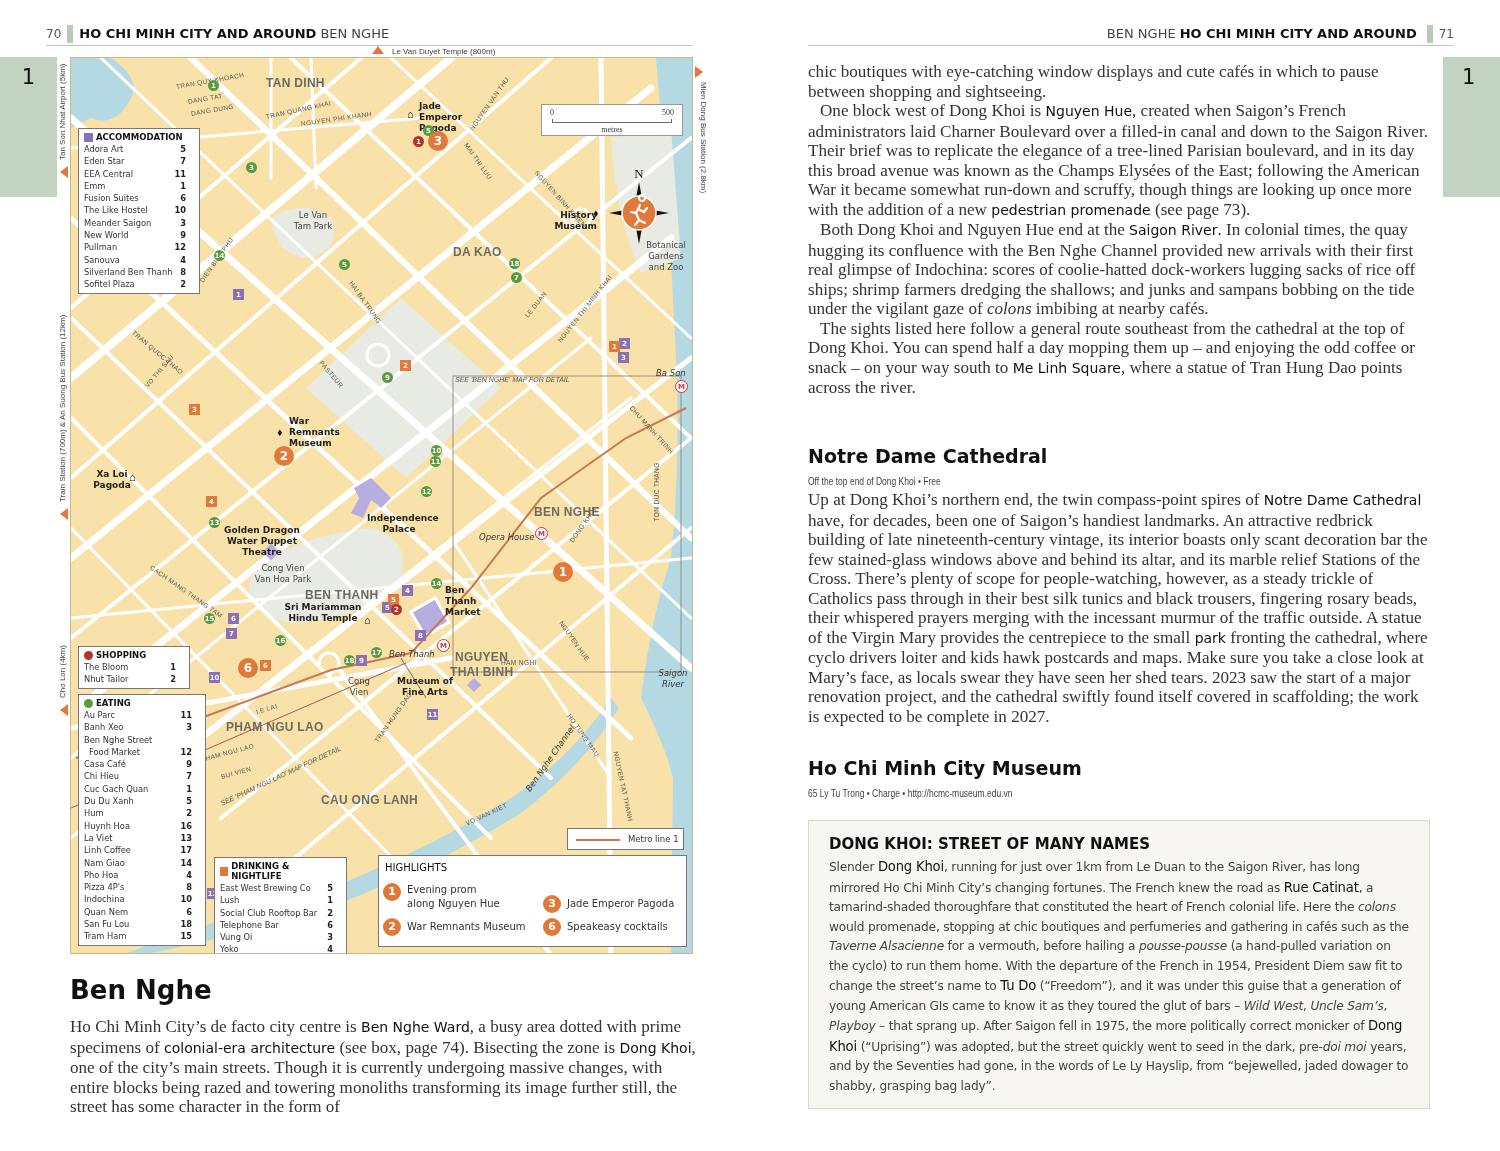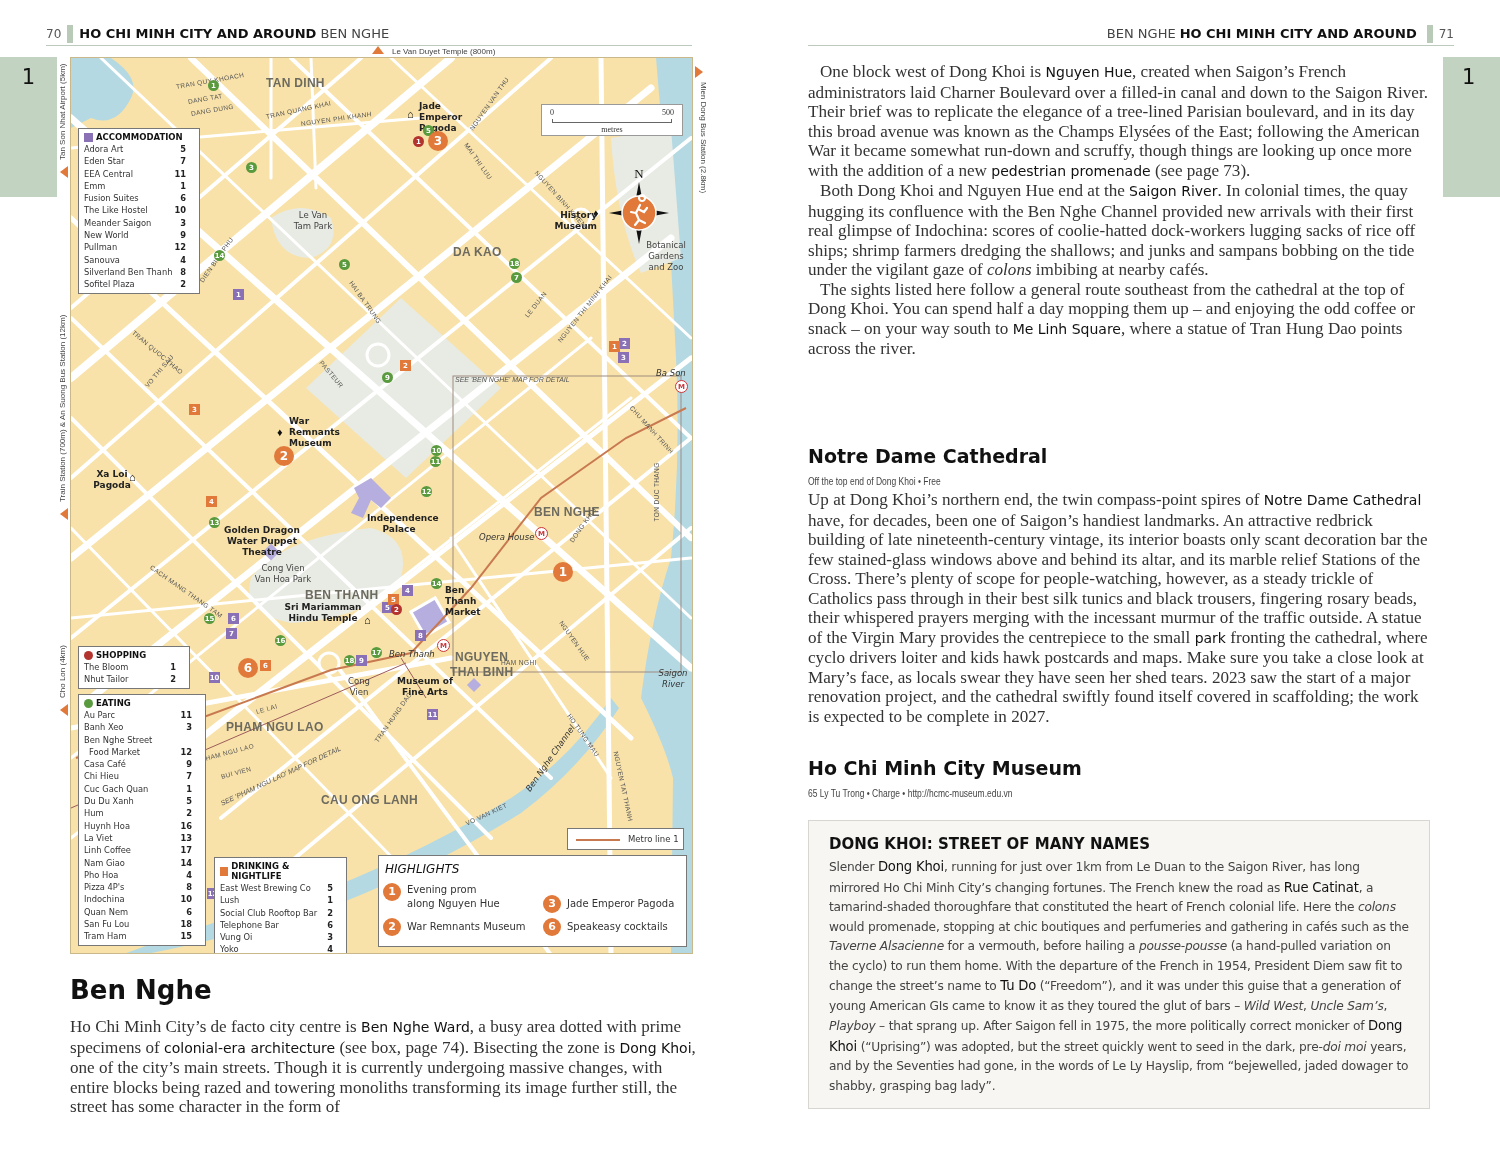--- a/index.html
+++ b/index.html
@@ -58,21 +58,21 @@
 
   
   .legend { position: absolute; background: #fff; border: 1px solid #777; font-family: "DejaVu Sans", sans-serif; font-size: 8.3px; color: #333; padding: 3px 13px 2px 5px; }
   .legend .lh { font-weight: bold; font-size: 8.5px; color: #111; display: flex; align-items: center; margin-bottom: 1px; }
   .legend .sw { width: 9px; height: 9px; margin-right: 3px; display: inline-block; }
   .legend .row { display: flex; justify-content: space-between; line-height: 12.3px; }
   .legend .row .n { font-weight: bold; color: #222; }
   .legend .row.ind .nm { padding-left: 5px; }
 
   .hl-box { position: absolute; left: 307px; top: 797px; width: 309px; height: 92px; background: #fff; border: 1px solid #777; font-family: "DejaVu Sans", sans-serif; }
-  .hl-box .ttl { position: absolute; left: 6px; top: 6px; font-size: 12px; font-weight: normal; color: #111; font-style: italic; }
+  .hl-box .ttl { position: absolute; left: 6px; top: 6px; font-size: 10px; font-weight: normal; color: #111; }
   .hl-item { position: absolute; display: flex; align-items: flex-start; font-size: 10px; color: #333; line-height: 14px; }
   .hl-item .dot { width: 18px; height: 18px; border-radius: 50%; background: #e0793a; color: #fff; font-weight: bold; font-size: 11px; display: flex; align-items: center; justify-content: center; margin-right: 6px; flex-shrink: 0; }
 
   .metro-key { position: absolute; left: 496px; top: 770px; width: 117px; height: 22px; background: #fff; border: 1px solid #777; font-family: "DejaVu Sans", sans-serif; font-size: 8.5px; color: #333; }
   .metro-key .ln { position: absolute; left: 8px; top: 10px; width: 44px; height: 2px; background: #c9794f; }
   .metro-key .tx { position: absolute; left: 60px; top: 5px; }
 
   
   .section-h { position: absolute; left: 70px; top: 975px; font-family: "DejaVu Sans", sans-serif; font-weight: bold; font-size: 26px; color: #111; }
   .body-text { position: absolute; font-family: "Liberation Serif", serif; font-size: 17.1px; line-height: 19.5px; color: #333; }
@@ -526,20 +526,21 @@
     </div>
   </div>
 </div>
 
 <h2 class="section-h">Ben Nghe</h2>
 <div class="body-text" style="left:70px;top:1017px;width:630px;">
   <p id="bn-p1"><span>Ho Chi Minh City’s de facto city centre is </span><span class="kw">Ben Nghe Ward</span><span>, a busy area dotted with prime specimens of </span><span class="kw">colonial-era architecture</span><span> (see box, page 74). Bisecting the zone is </span><span class="kw">Dong Khoi</span><span>, one of the city’s main streets. Though it is currently undergoing massive changes, with entire blocks being razed and towering monoliths transforming its image further still, the street has some character in the form of</span></p>
 </div>
 
 <div class="body-text" style="left:808px;top:62px;width:625px;">
+  <p id="rt-p1"><span>chic boutiques with eye-catching window displays and cute cafés in which to pause between shopping and sightseeing.</span></p>
   <p id="rt-p2" class="ind"><span>One block west of Dong Khoi is </span><span class="kw">Nguyen Hue</span><span>, created when Saigon’s French administrators laid Charner Boulevard over a filled-in canal and down to the Saigon River. Their brief was to replicate the elegance of a tree-lined Parisian boulevard, and in its day this broad avenue was known as the Champs Elysées of the East; following the American War it became somewhat run-down and scruffy, though things are looking up once more with the addition of a new </span><span class="kw">pedestrian promenade</span><span> (see page 73).</span></p>
   <p id="rt-p3" class="ind"><span>Both Dong Khoi and Nguyen Hue end at the </span><span class="kw">Saigon River</span><span>. In colonial times, the quay hugging its confluence with the Ben Nghe Channel provided new arrivals with their first real glimpse of Indochina: scores of coolie-hatted dock-workers lugging sacks of rice off ships; shrimp farmers dredging the shallows; and junks and sampans bobbing on the tide under the vigilant gaze of </span><i>colons</i><span> imbibing at nearby cafés.</span></p>
   <p id="rt-p4" class="ind"><span>The sights listed here follow a general route southeast from the cathedral at the top of Dong Khoi. You can spend half a day mopping them up – and enjoying the odd coffee or snack – on your way south to </span><span class="kw">Me Linh Square</span><span>, where a statue of Tran Hung Dao points across the river.</span></p>
 </div>
 
 <h3 class="sub-h" style="top:445px;">Notre Dame Cathedral</h3>
 <div class="meta" style="top:476px;">Off the top end of Dong Khoi • Free</div>
 <div class="body-text" style="left:808px;top:490px;width:625px;">
   <p id="nd-p"><span>Up at Dong Khoi’s northern end, the twin compass-point spires of </span><span class="kw">Notre Dame Cathedral</span><span> have, for decades, been one of Saigon’s handiest landmarks. An attractive redbrick building of late nineteenth-century vintage, its interior boasts only scant decoration bar the few stained-glass windows above and behind its altar, and its marble relief Stations of the Cross. There’s plenty of scope for people-watching, however, as a steady trickle of Catholics pass through in their best silk tunics and black trousers, fingering rosary beads, their whispered prayers merging with the incessant murmur of the traffic outside. A statue of the Virgin Mary provides the centrepiece to the small </span><span class="kw">park</span><span> fronting the cathedral, where cyclo drivers loiter and kids hawk postcards and maps. Make sure you take a close look at Mary’s face, as locals swear they have seen her shed tears. 2023 saw the start of a major renovation project, and the cathedral swiftly found itself covered in scaffolding; the work is expected to be complete in 2027.</span></p>
 </div>

